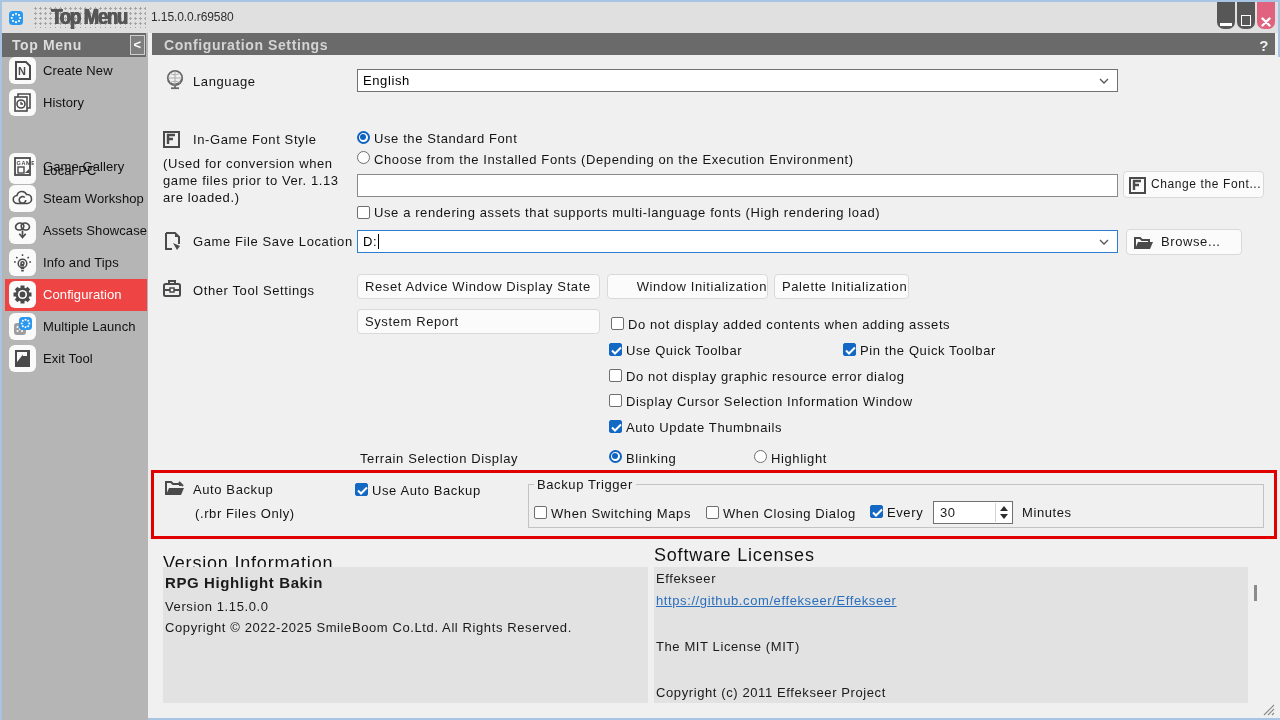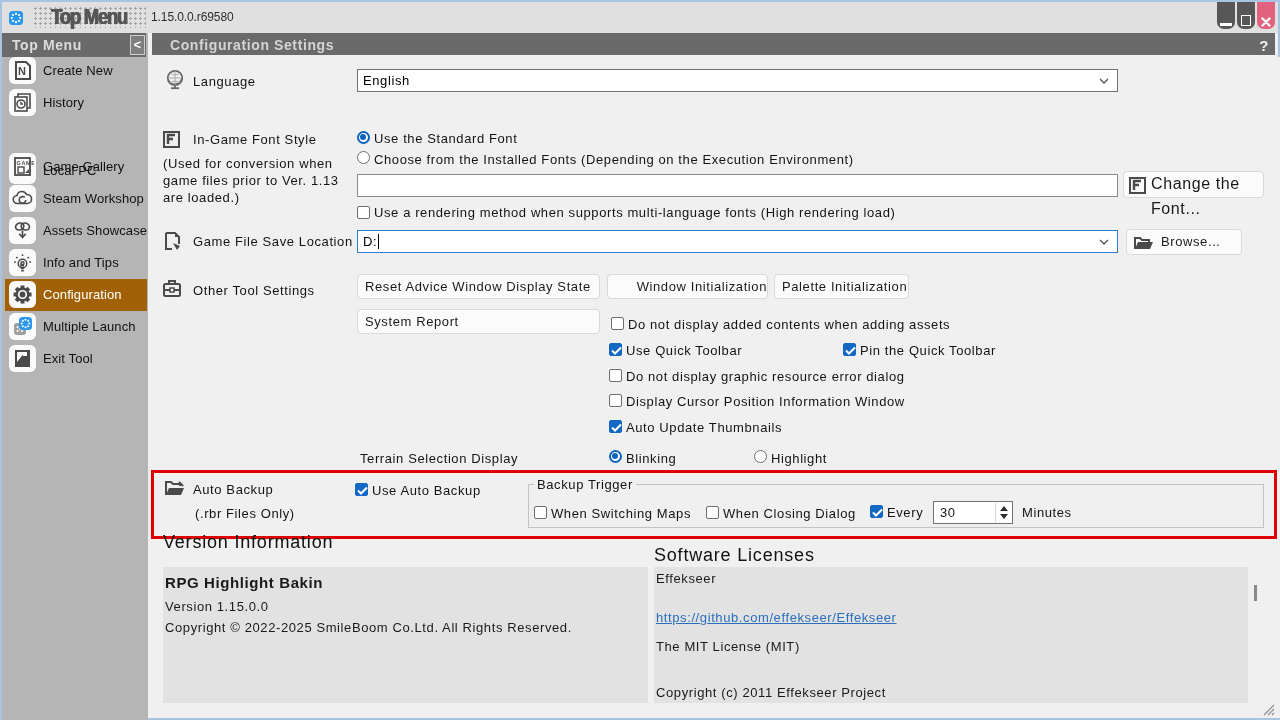--- a/index.html
+++ b/index.html
@@ -25,29 +25,29 @@
 #btn-max i { position:absolute; left:4px; top:13px; width:10px; height:11px; border:1.5px solid #fff; }
 #btn-close svg { position:absolute; left:4px; top:15px; }
 
 
 #sidebar { position:absolute; left:0; top:31px; width:146px; height:687px; background:#b5b5b5; }
 #sbheader { position:absolute; left:0; top:0; width:144px; height:24px; background:#6a6a6a;
   color:#dcdcdc; font-weight:bold; font-size:14px; line-height:24px; padding-left:10px; }
 #sbcollapse { position:absolute; left:128px; top:2px; width:15px; height:20px; background:#7e7e7e;
   border:1px solid #cfcfcf; color:#fff; text-align:center; line-height:18px; font-size:13px; font-weight:bold;}
 .mitem { position:absolute; left:3px; width:142px; height:32px; }
-.mitem.active { background:#a16207;padding-left:43px; }
+.mitem.active { background:#ef4444;padding-left:43px; }
 .micon { position:absolute; left:4px; top:2px; width:27px; height:27px; background:#fafafa; border-radius:6px; }
 .micon svg { position:absolute; left:2px; top:2px; }
 .mlabel { position:absolute; left:38px; top:0; height:32px; line-height:32px; font-size:13px; color:#111; white-space:nowrap; letter-spacing:0.1px; }
 .mitem.active .mlabel { color:#fff; }
 
 
 #mainheader { position:absolute; left:150px; top:31px; width:1123px; height:22px; background:#6a6a6a;
-  color:#d4d4d4; font-weight:bold; font-size:14px; line-height:24px; padding-left:18px; }
+  color:#d4d4d4; font-weight:bold; font-size:14px; line-height:24px; padding-left:12px; }
 #qmark { position:absolute; right:6px; top:1px; color:#f0f0f0; font-weight:bold; font-size:15px; }
 #content { position:absolute; left:146px; top:55px; width:1132px; height:661px; background:#f0f0f0; }
 
 .rowicon { position:absolute; left:15px; }
 .rowlabel { position:absolute; left:45px; font-size:13px; color:#141414; }
 .note { position:absolute; left:15px; font-size:13px; color:#141414; line-height:17px; }
 
 select, .dd {
   position:absolute; left:209px; width:761px; height:23px; background:#fff;
   border:1px solid #717171; font-size:13px; padding-left:5px; line-height:21px; color:#000;
@@ -276,23 +276,23 @@
       </div>
     <div class="lbl" style="left:226px; top:74px;">Use the Standard Font</div>
     <div class="rad" style="left:209px; top:94px;"></div>
     <div class="lbl" style="left:226px; top:95px;">Choose from the Installed Fonts (Depending on the Execution Environment)</div>
     <div class="txtinput" style="top:117px;"></div>
     <div class="btn" style="left:975px; top:114px; width:141px; height:27px; padding-left:27px;">
       <svg style="position:absolute; left:5px; top:5px;" width="17" height="17" viewBox="0 0 17 17">
           <rect x="1" y="1" width="15" height="15" fill="none" stroke="#4a4a4a" stroke-width="2"></rect>
           <path d="M5 13V4h7M5 8h5" stroke="#4a4a4a" stroke-width="2.4" fill="none"></path>
         </svg>
-      <span style="font-size:16px;">Change the Font...</span></div>
+      <span style="font-size:12px;">Change the Font...</span></div>
     <div class="cb" style="left:209px; top:149px;"></div>
-    <div class="lbl" style="left:226px; top:148px;">Use a rendering method when supports multi-language fonts (High rendering load)</div>
+    <div class="lbl" style="left:226px; top:148px;">Use a rendering assets that supports multi-language fonts (High rendering load)</div>
 
     <svg class="rowicon" style="top:174px;" width="20" height="20" viewBox="0 0 20 20">
         <path d="M3 2h9l4 4v7" fill="none" stroke="#4a4a4a" stroke-width="2"></path>
         <path d="M12 2v4h4" fill="#4a4a4a"></path>
         <path d="M3 2v16h6" fill="none" stroke="#4a4a4a" stroke-width="2"></path>
         <path d="M10 12l7 3-3 4z" fill="#4a4a4a"></path>
       </svg>
     <div class="rowlabel" style="top:177px;">Game File Save Location</div>
     <div class="dd" style="top:173px; border:1px solid #2e7cd0;">D:<span style="border-left:1px solid #000; margin-left:1px;"></span><svg class="chev" style="right:8px; top:8px;" viewBox="0 0 10 6">
           <path d="M1 1l4 4 4-4" fill="none" stroke="#555" stroke-width="1.3"></path>
@@ -325,21 +325,21 @@
     <div class="lbl" style="left:478px; top:286px;">Use Quick Toolbar</div>
     <div class="cbc" style="left:695px; top:286px;">
         <svg width="11" height="9" viewBox="0 0 11 9">
           <path d="M1 4.5l3 3 6-6" fill="none" stroke="#fff" stroke-width="2"></path>
         </svg>
       </div>
     <div class="lbl" style="left:712px; top:286px;">Pin the Quick Toolbar</div>
     <div class="cb" style="left:461px; top:312px;"></div>
     <div class="lbl" style="left:478px; top:312px;">Do not display graphic resource error dialog</div>
     <div class="cb" style="left:461px; top:337px;"></div>
-    <div class="lbl" style="left:478px; top:337px;">Display Cursor Position Information Window</div>
+    <div class="lbl" style="left:478px; top:337px;">Display Cursor Selection Information Window</div>
     <div class="cbc" style="left:461px; top:363px;">
         <svg width="11" height="9" viewBox="0 0 11 9">
           <path d="M1 4.5l3 3 6-6" fill="none" stroke="#fff" stroke-width="2"></path>
         </svg>
       </div>
     <div class="lbl" style="left:478px; top:363px;">Auto Update Thumbnails</div>
     <div class="lbl" style="left:212px; top:394px;">Terrain Selection Display</div>
     <div class="radc" style="left:461px; top:393px;">
         <i></i>
       </div>
@@ -380,30 +380,30 @@
         <svg style="position:absolute; left:4px; top:3px;" width="8" height="5" viewBox="0 0 8 5">
             <path d="M4 0L8 5H0z" fill="#2d2d2d"></path>
           </svg>
         <svg style="position:absolute; left:4px; top:11px;" width="8" height="5" viewBox="0 0 8 5">
             <path d="M4 5L0 0h8z" fill="#2d2d2d"></path>
           </svg>
       </div>
     </div>
     <div class="lbl" style="left:874px; top:448px;">Minutes</div>
 
-    <h2 style="left:15px; top:475px;">Version Information</h2>
+    <h2 style="left:15px; top:496px;">Version Information</h2>
     <div class="graybox" style="left:15px; top:510px; width:485px; height:136px;">
       <div style="position:absolute; left:2px; top:7px; font-weight:bold; font-size:15px;">RPG Highlight Bakin</div>
       <div style="position:absolute; left:2px; top:32px; font-size:13px;">Version 1.15.0.0</div>
       <div style="position:absolute; left:2px; top:53px; font-size:13px;">Copyright © 2022-2025 SmileBoom Co.Ltd. All Rights Reserved.</div>
     </div>
     <h2 style="left:506px; top:488px;">Software Licenses</h2>
     <div class="graybox" style="left:506px; top:510px; width:594px; height:136px;">
       <div style="position:absolute; left:2px; top:4px; font-size:13px;">Effekseer</div>
-      <div style="position:absolute; left:2px; top:26px;margin-top:17px;"><a class="link">https://github.com/effekseer/Effekseer</a></div>
+      <div style="position:absolute; left:2px; top:26px;"><a class="link">https://github.com/effekseer/Effekseer</a></div>
       <div style="position:absolute; left:2px; top:72px; font-size:13px;text-align:center;">The MIT License (MIT)</div>
       <div style="position:absolute; left:2px; top:118px; font-size:13px;">Copyright (c) 2011 Effekseer Project</div>
     </div>
   </div>
 
   <div id="scrollthumb"></div>
   <svg id="grip" width="12" height="12" viewBox="0 0 12 12">
       <path d="M11 1L1 11M11 5L5 11M11 9L9 11" stroke="#8a8a8a" stroke-width="1.2"></path>
     </svg>
 </div>

